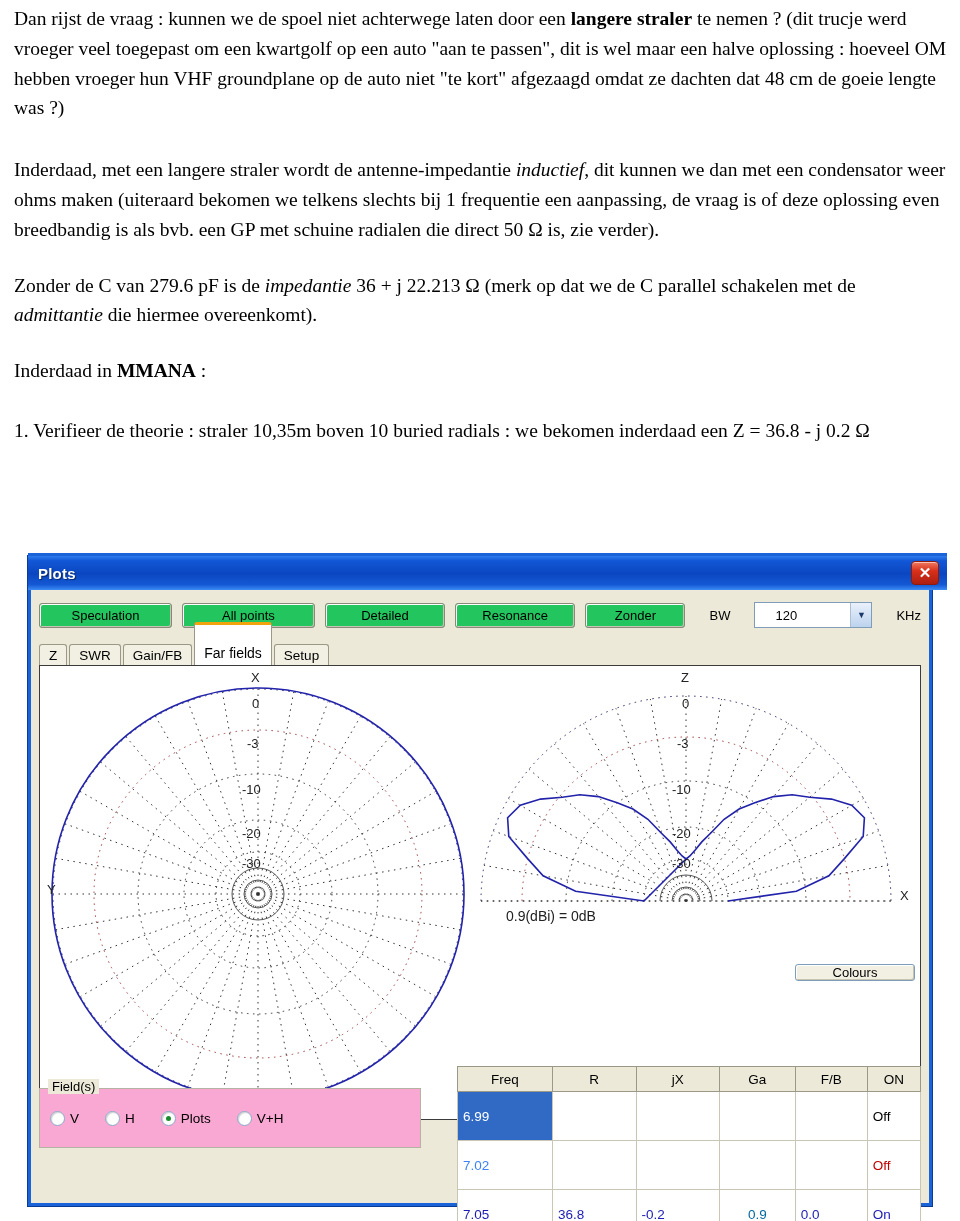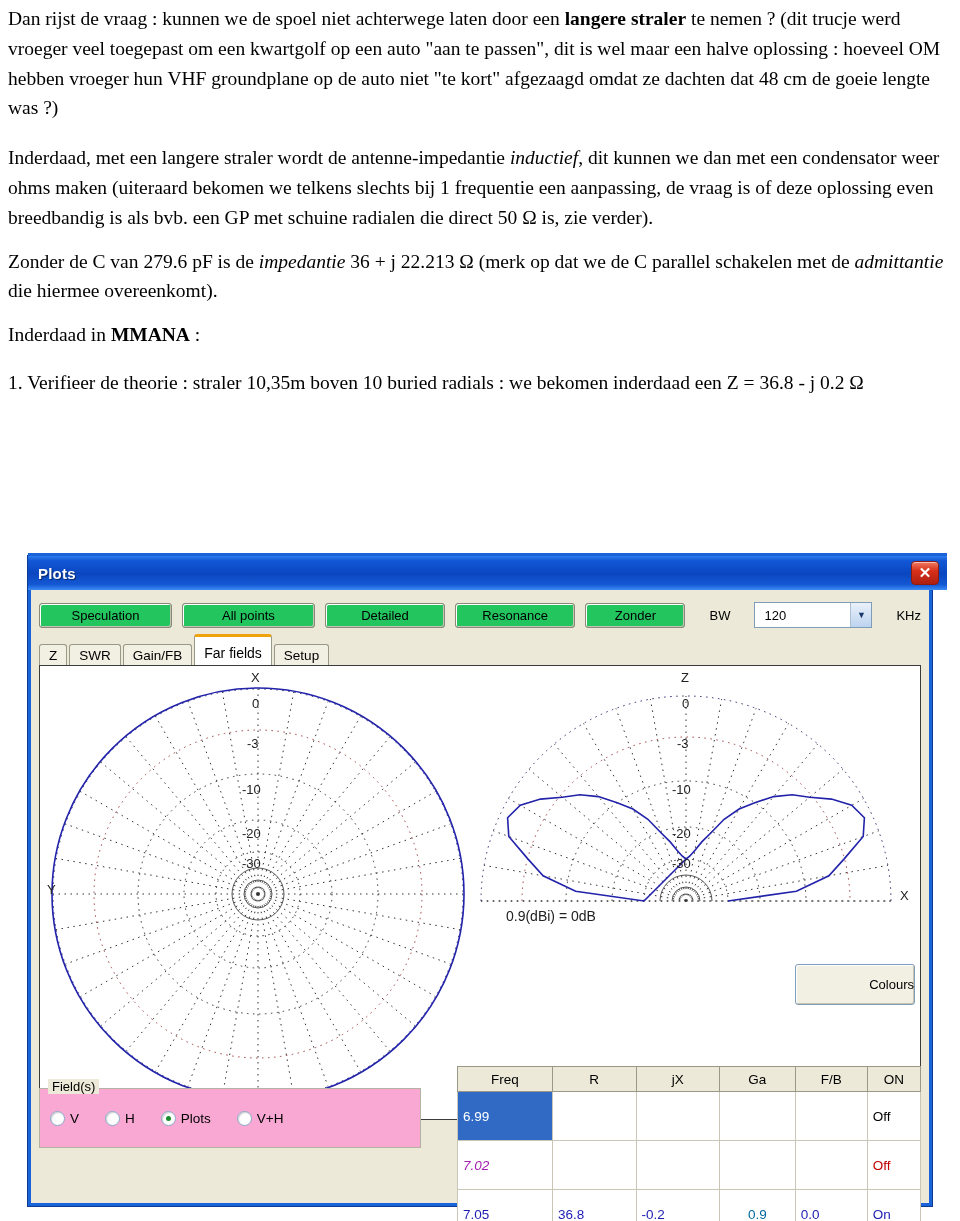--- a/index.html
+++ b/index.html
@@ -7,21 +7,21 @@
     width:960px;height:1221px;background:#ffffff;overflow:hidden;
     font-family:"Liberation Serif", serif;
     -webkit-font-smoothing:antialiased;
   }
 
   
   .doc{padding:0 6px 0 8px;}
   .para{
     font-family:"Liberation Serif", serif;
     font-size:19.5px;line-height:29.8px;color:#000;
-    margin:0;
+    margin:6px;
   }
   .p1{margin-top:4px;}
   .gap-a{height:20px;}
   .gap-b{height:14px;}
   .gap-c{height:14px;}
   .gap-d{height:18px;}
   b.bd{font-weight:bold;}
   i.it{font-style:italic;}
 
   
@@ -69,57 +69,57 @@
   }
   .tb-spec{width:144px}.tb-all{width:144px}.tb-det{width:130px}
   .tb-res{width:130px}.tb-print{width:108px}
 
   .bw-wrap{display:flex;align-items:center;gap:24px;margin-left:14px;}
   .bw-label,.bw-unit{font-family:"Liberation Sans", sans-serif;font-size:13px;color:#000;}
   .combo{
     width:118px;height:26px;background:#fff;border:1px solid #7f9db9;
     display:flex;align-items:center;box-sizing:border-box;
   }
-  .combo-val{flex:1;font-family:"Liberation Sans", sans-serif;font-size:13px;padding-left:9px;color:#000;}
+  .combo-val{flex:1;font-family:"Liberation Sans", sans-serif;font-size:13px;padding-left:20px;color:#000;}
   .combo-arrow{
     width:20px;height:24px;margin-right:0;
     background:linear-gradient(180deg,#eaf1fb,#bcd3ee);
     border-left:1px solid #aebfd4;
     display:flex;align-items:center;justify-content:center;
     color:#1a3a6b;font-size:9px;cursor:pointer;
   }
 
   .tabs{display:flex;align-items:flex-end;padding:0 0 0 8px;height:28px;gap:2px;}
   .tab{
     font-family:"Liberation Sans", sans-serif;font-size:13.5px;color:#000;
     background:#f2efe3;border:1px solid #9a9886;border-bottom:none;
     border-radius:3px 3px 0 0;padding:3px 9px 4px;cursor:pointer;
     position:relative;top:2px;
   }
   .tab.active{
     background:#fff;border-top:3px solid #f0a30a;
-    padding-top:8px;top:0;font-size:14px;z-index:2;
+    padding-top:20px;top:0;font-size:14px;z-index:2;
   }
 
   .plotarea{
     margin:0 8px;height:455px;background:#fff;
     border:1px solid #3b3b3b;display:flex;box-sizing:border-box;
     position:relative;
   }
   .plot-left{width:430px;position:relative;}
   .plot-right{flex:1;position:relative;}
 
   .axlabel{
     position:absolute;font-family:"Liberation Sans", sans-serif;
     font-size:13px;color:#222;
   }
 
   .colours-btn{
     position:absolute;right:14px;top:408px;
-    width:118px;padding:12px 0;text-align:right;
+    width:118px;padding:0 0;text-align:center;
     font-family:"Liberation Sans", sans-serif;font-size:13px;color:#000;
     background:#f2efe3;border:1px solid #7f9db9;border-radius:3px;
     box-shadow:inset 1px 1px 0 #fff, inset -1px -1px 0 #c6c3b2;cursor:pointer;
   }
 
   
   .bottomrow{position:absolute;left:8px;right:8px;top:520px;height:118px;}
   .fieldset{
     position:absolute;left:0;top:12px;width:380px;height:58px;
     border:1px solid #b5b2a1;background:#f9a8d4;
@@ -359,21 +359,21 @@
       <tbody id="tbody">
           <tr>
             <td class="sel">6.99</td>
             <td style="color: rgb(0, 0, 0);"></td>
             <td style="color: rgb(0, 0, 0);"></td>
             <td style="color: rgb(0, 0, 0);"></td>
             <td style="color: rgb(0, 0, 0);"></td>
             <td style="color: rgb(0, 0, 0);">Off</td>
           </tr>
           <tr>
-            <td style="color: #a21caf; font-style: italic;">7.02</td>
+            <td style="color: #3b82f6;">7.02</td>
             <td style="color: rgb(192, 0, 0);"></td>
             <td style="color: rgb(192, 0, 0);"></td>
             <td style="color: rgb(192, 0, 0);"></td>
             <td style="color: rgb(192, 0, 0);"></td>
             <td style="color: rgb(192, 0, 0);">Off</td>
           </tr>
           <tr>
             <td style="color: rgb(28, 28, 180);">7.05</td>
             <td style="color: rgb(28, 28, 180);">36.8</td>
             <td style="color: rgb(28, 28, 180);">-0.2</td>

